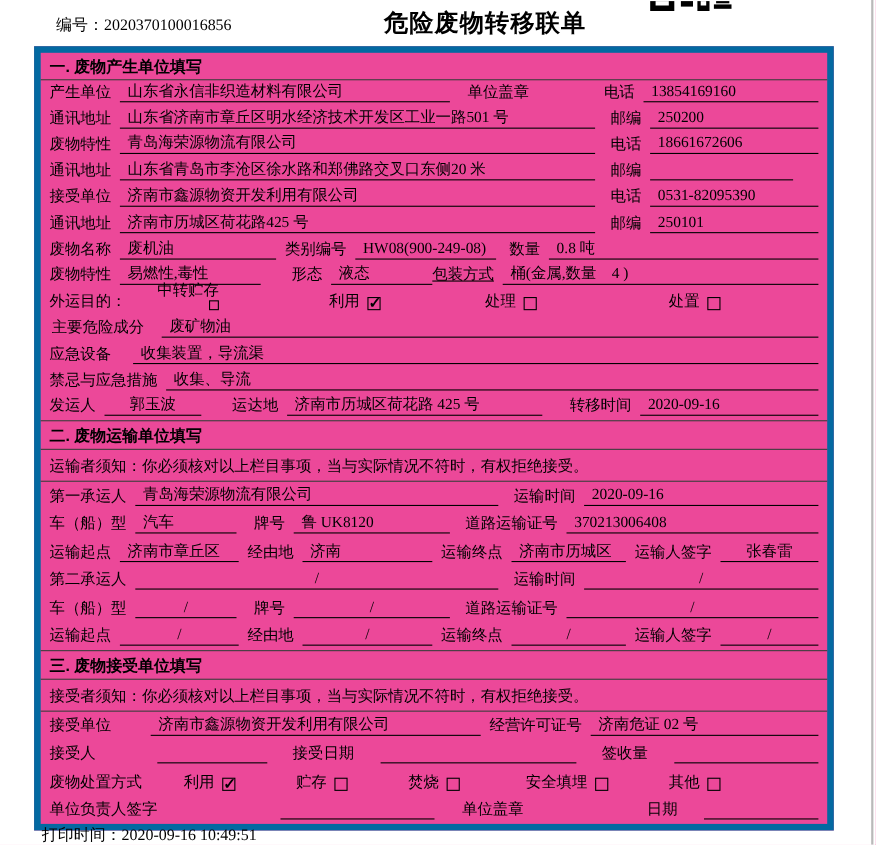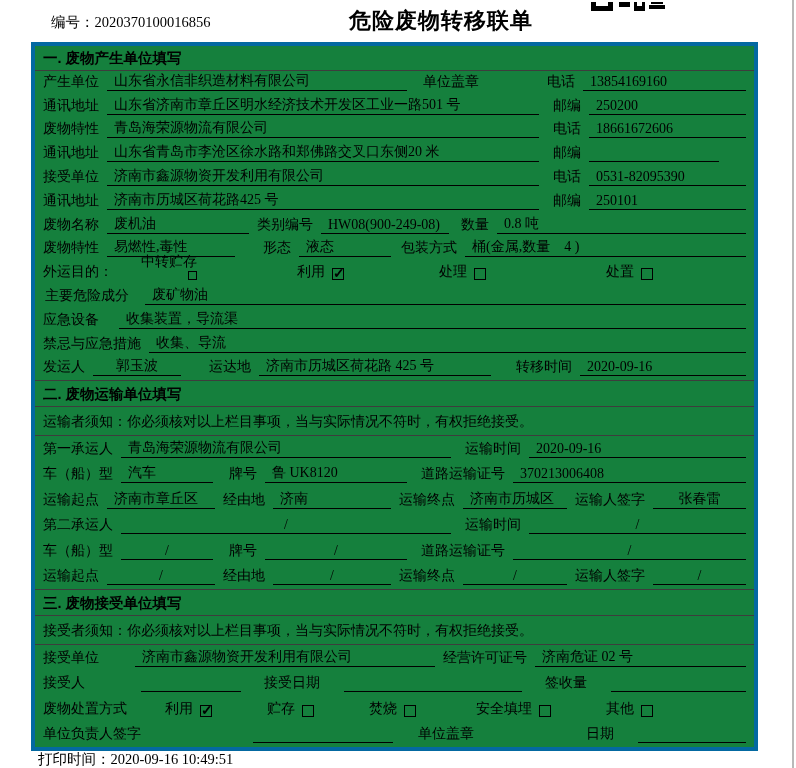--- a/index.html
+++ b/index.html
@@ -12,36 +12,36 @@
   .page-edge { position:absolute; top:0; bottom:0; right:2px; width:2px; background:#b9b9b9; }
 
   
   .doc-header { position:absolute; top:0; left:13px; width:100%; height:42px; }
   .serial { position:absolute; left:38px; top:13px; font-size:14.5px; white-space:nowrap; }
   .doc-title { position:absolute; left:336px; top:6px; font-size:22px; font-weight:bold;
     font-family:"Liberation Sans","DejaVu Sans",sans-serif; letter-spacing:1px; white-space:nowrap; }
   .qr-frag { position:absolute; left:578px; top:0; }
 
   
-  .form-box { position:absolute; left:31px; top:42px; width:727px; border:4px solid #0369a1; background:#15803d; }
+  .form-box { position:absolute; left:31px; top:42px; width:727px; border:6px solid #0369a1; background:#ec4899; }
   .sec-h {
     font-family:"Liberation Sans","DejaVu Sans",sans-serif; font-weight:bold; font-size:14.5px;
     padding:3px 8px 4px 8px; border-bottom:1.5px solid #3d3d3d; height:25px;
   }
   .sec-h.mid { border-top:1.5px solid #3d3d3d; height:27px; padding-top:4px; }
   .notice { padding:6px 8px 5px 8px; border-bottom:1.5px solid #3d3d3d; height:29px; white-space:nowrap; }
 
   .row { display:flex; align-items:flex-end; height:23.8px; padding:0 8px 4px 8px; white-space:nowrap; }
   .s23 .row { height:25.5px; }
   .lbl { flex:0 0 auto; }
   .u { border-bottom:1.5px solid #000; padding:0 5px 0 7px; flex:0 0 auto; overflow:hidden; }
   .u.c { text-align:center; padding:0; }
   .u.fill { flex:1 1 auto; }
   .u:empty::before { content:"\00a0"; }
-  .gap2{margin-left:2px;} .gap8{margin-left:8px;} .gap10{margin-left:10px;} .gap12{margin-left:12px;}
+  .gap2{margin-left:2px;} .gap8{margin-left:8px;} .gap10{text-decoration:underline;} .gap12{margin-left:12px;}
   .gap14{margin-left:14px;} .gap16{margin-left:16px;} .gap20{margin-left:20px;flex-direction:column;} .gap23{margin-left:23px;}
   .gap25{margin-left:25px;} .gap28{margin-left:28px;} .gap30{margin-left:30px;}
   .gap55{margin-left:55px;} .gap60{margin-left:60px;} .gap95{margin-left:95px;} .gap100{margin-left:100px;}
   .gap104{margin-left:104px;} .gap120{margin-left:120px;}
   .lbl{margin-right:8px;}
 
   
   .cbg { display:flex; align-items:flex-end; }
   .cb { width:12px; height:12px; border:1.5px solid #000; display:inline-block; position:relative;
         margin-left:7px; margin-bottom:1px; flex:0 0 auto; }

